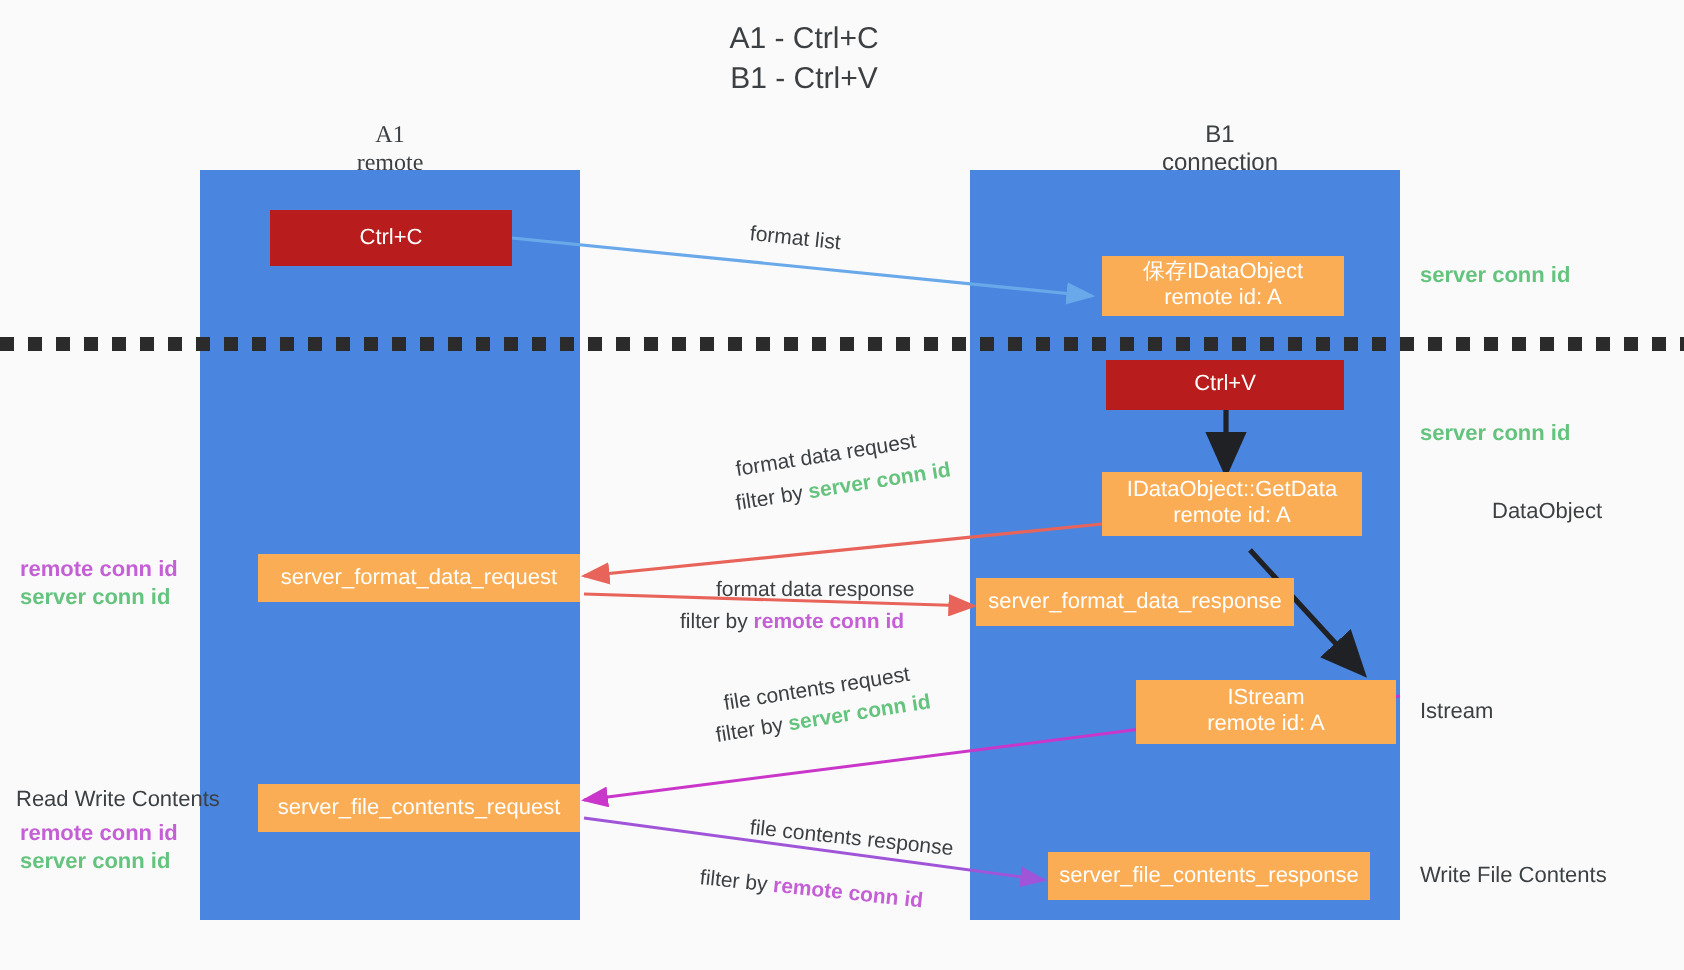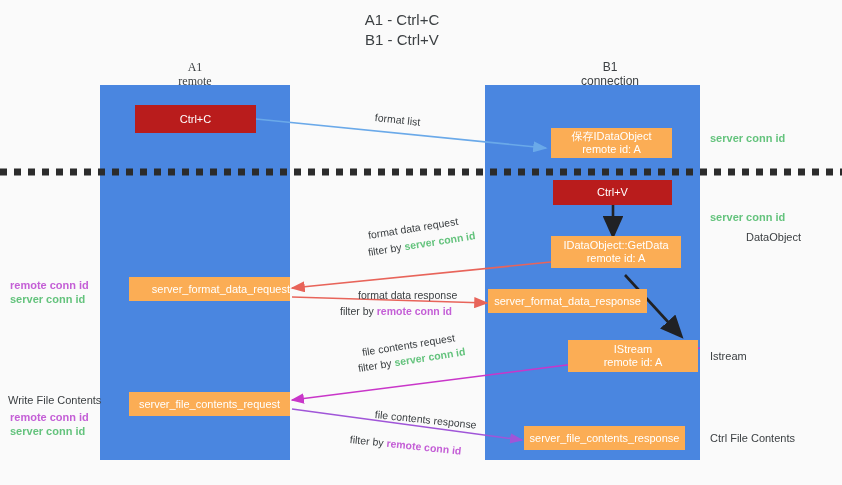--- a/index.html
+++ b/index.html
@@ -128,52 +128,52 @@
   <div class="box orange" style="left:551px;top:236px;width:130px;height:32px;">
     <span>IDataObject::GetData</span>
     <span>remote id: A</span>
   </div>
 
   <div class="box orange" style="left:568px;top:340px;width:130px;height:32px;">
     <span>IStream</span>
     <span>remote id: A</span>
   </div>
 
-  <div class="box orange" style="left:129px;top:277px;width:161px;height:24px;align-items:flex-end;">
+  <div class="box orange" style="left:129px;top:277px;width:161px;height:24px;">
     <span>server_format_data_request</span>
   </div>
 
   <div class="box orange" style="left:488px;top:289px;width:159px;height:24px;">
     <span>server_format_data_response</span>
   </div>
 
   <div class="box orange" style="left:129px;top:392px;width:161px;height:24px;">
     <span>server_file_contents_request</span>
   </div>
 
   <div class="box orange" style="left:524px;top:426px;width:161px;height:24px;">
     <span>server_file_contents_response</span>
   </div>
 
   <div class="abs sidelabel conn-green" style="left:710px;top:131px;">server conn id</div>
 
   <div class="abs sidelabel conn-green" style="left:710px;top:210px;">server conn id</div>
 
-  <div class="abs sidelabel" style="left:710px;top:230px;padding-left:36px;">DataObject</div>
+  <div class="abs sidelabel" style="left:710px;top:249px;padding-left:36px;">DataObject</div>
 
   <div class="abs sidelabel" style="left:710px;top:349px;">Istream</div>
 
-  <div class="abs sidelabel" style="left:710px;top:431px;">Ctrl File Contents</div>
+  <div class="abs sidelabel" style="left:710px;top:431px;">Write File Contents</div>
 
   <div class="abs" style="left:10px;top:278px;width:88px;text-align:left;">
     <div class="sidelabel conn-magenta">remote conn id</div>
     <div class="sidelabel conn-green">server conn id</div>
   </div>
 
-  <div class="abs sidelabel" style="left:8px;top:393px;">Write File Contents</div>
+  <div class="abs sidelabel" style="left:8px;top:393px;">Read Write Contents</div>
 
   <div class="abs" style="left:10px;top:410px;width:88px;text-align:left;">
     <div class="sidelabel conn-magenta">remote conn id</div>
     <div class="sidelabel conn-green">server conn id</div>
   </div>
 
   <div class="abs arrowlabel rot-dn" style="left:375px;top:110px;">format list</div>
 
   <div class="abs arrowlabel rot-up" style="left:368px;top:228px;">format data request</div>
   <div class="abs arrowlabel rot-up" style="left:368px;top:245px;">

